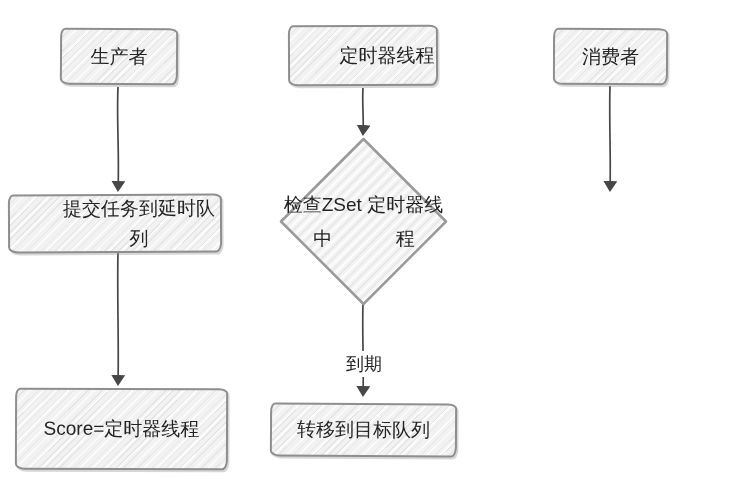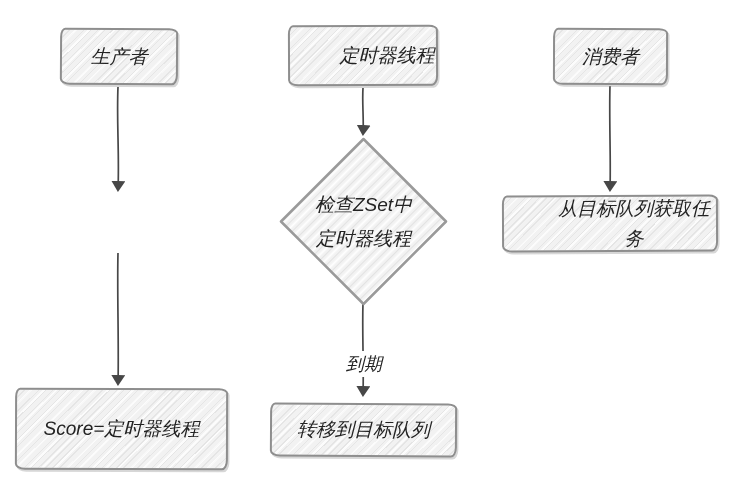--- a/index.html
+++ b/index.html
@@ -1,21 +1,20 @@
 <!DOCTYPE html>
 <html style="--background: #ffffff; --node-fill: #f2f2f2; --node-border: #8e8e8e; --arrow: #474747; --text: #232323;"><head>
 <meta charset="utf-8">
 <style>
   html,body{margin:0;padding:0;background:#fff;}
   .canvas{
     position:relative;width:729px;height:500px;overflow:hidden;
     background:var(--background,#ffffff);
     font-family:"Liberation Sans","DejaVu Sans",sans-serif;
     color:var(--text,#232323);
-    font-style:italic;
   }
   .arrows{position:absolute;left:0;top:0;width:729px;height:500px;pointer-events:none;}
   .edge{stroke:var(--arrow,#474747);stroke-width:1.7;fill:none;}
   .arrowhead-shape{fill:var(--arrow,#474747);}
   .node{
     position:absolute;display:flex;flex-direction:column;align-items:center;justify-content:center;
     text-align:center;box-sizing:border-box;
     background-color:var(--node-fill,#f2f2f2);
     background-image:
       repeating-linear-gradient(135deg, rgba(255,255,255,.75) 0 2px, rgba(0,0,0,0) 2px 9px),
@@ -26,21 +25,21 @@
     font-size:19px;line-height:30px;
   }
   .tilt-a{transform:rotate(.35deg);}
   .tilt-b{transform:rotate(-.25deg);padding-left:48px;}
   .tilt-c{transform:rotate(.2deg);align-items:center;}
   .diamond-svg{position:absolute;left:278px;top:136px;}
   .diamond-stroke{stroke:#9a9a9a;stroke-width:2.5;stroke-linejoin:round;}
   .hatch-bg{fill:var(--node-fill,#f2f2f2);}
   .diamond-text{
     position:absolute;left:281px;top:139px;width:165px;height:165px;
-    display:flex;flex-direction:column;align-items:center;justify-content:center;
+    display:flex;align-items:center;justify-content:center;
     text-align:center;font-size:19px;line-height:34px;pointer-events:none;
   }
   .edge-label{
     position:absolute;left:364px;top:364px;transform:translate(-50%,-50%);
     background:var(--background,#ffffff);padding:1px 6px;
     font-size:18px;color:var(--text,#232323);white-space:nowrap;
   }
 </style>
 </head>
 <body>
@@ -57,20 +56,23 @@
     <path class="edge" d="M118,253 C117,290 119,345 118,384" marker-end="url(#arrowhead)"></path>
     <path class="edge" d="M363,88 C362,103 364,120 363,134" marker-end="url(#arrowhead)"></path>
     <path class="edge" d="M363,303 C362,335 364,365 363,395" marker-end="url(#arrowhead)"></path>
     <path class="edge" d="M610,86 C609,120 611,160 610,190" marker-end="url(#arrowhead)"></path>
   </svg>
 
   <div class="node tilt-a" style="left:60px;top:28px;width:118px;height:57px">
     <span>生产者</span>
   </div>
 
+  <div class="node tilt-b" style="left:8px;top:194px;width:214px;height:59px">
+    <span>提交任务到延时队列</span>
+  </div>
 
   <div class="node tilt-c" style="left:15px;top:388px;width:213px;height:82px">
     <div>Score=定时器线程</div>
   </div>
 
   <div class="node tilt-b" style="left:288px;top:25px;width:150px;height:61px">
     <span>定时器线程</span>
   </div>
 
   <svg class="diamond-svg" width="171" height="171" viewBox="0 0 171 171" xmlns="http://www.w3.org/2000/svg">
@@ -91,17 +93,14 @@
   <div class="edge-label">到期</div>
 
   <div class="node tilt-a" style="left:270px;top:403px;width:187px;height:54px">
     <span>转移到目标队列</span>
   </div>
 
   <div class="node tilt-c" style="left:553px;top:28px;width:115px;height:57px">
     <span>消费者</span>
   </div>
 
-  <div class="node tilt-b" style="left:502px;top:195px;width:216px;height:57px">
-    <span>从目标队列获取任务</span>
-  </div>
 
 </div>
 
 </body></html>

